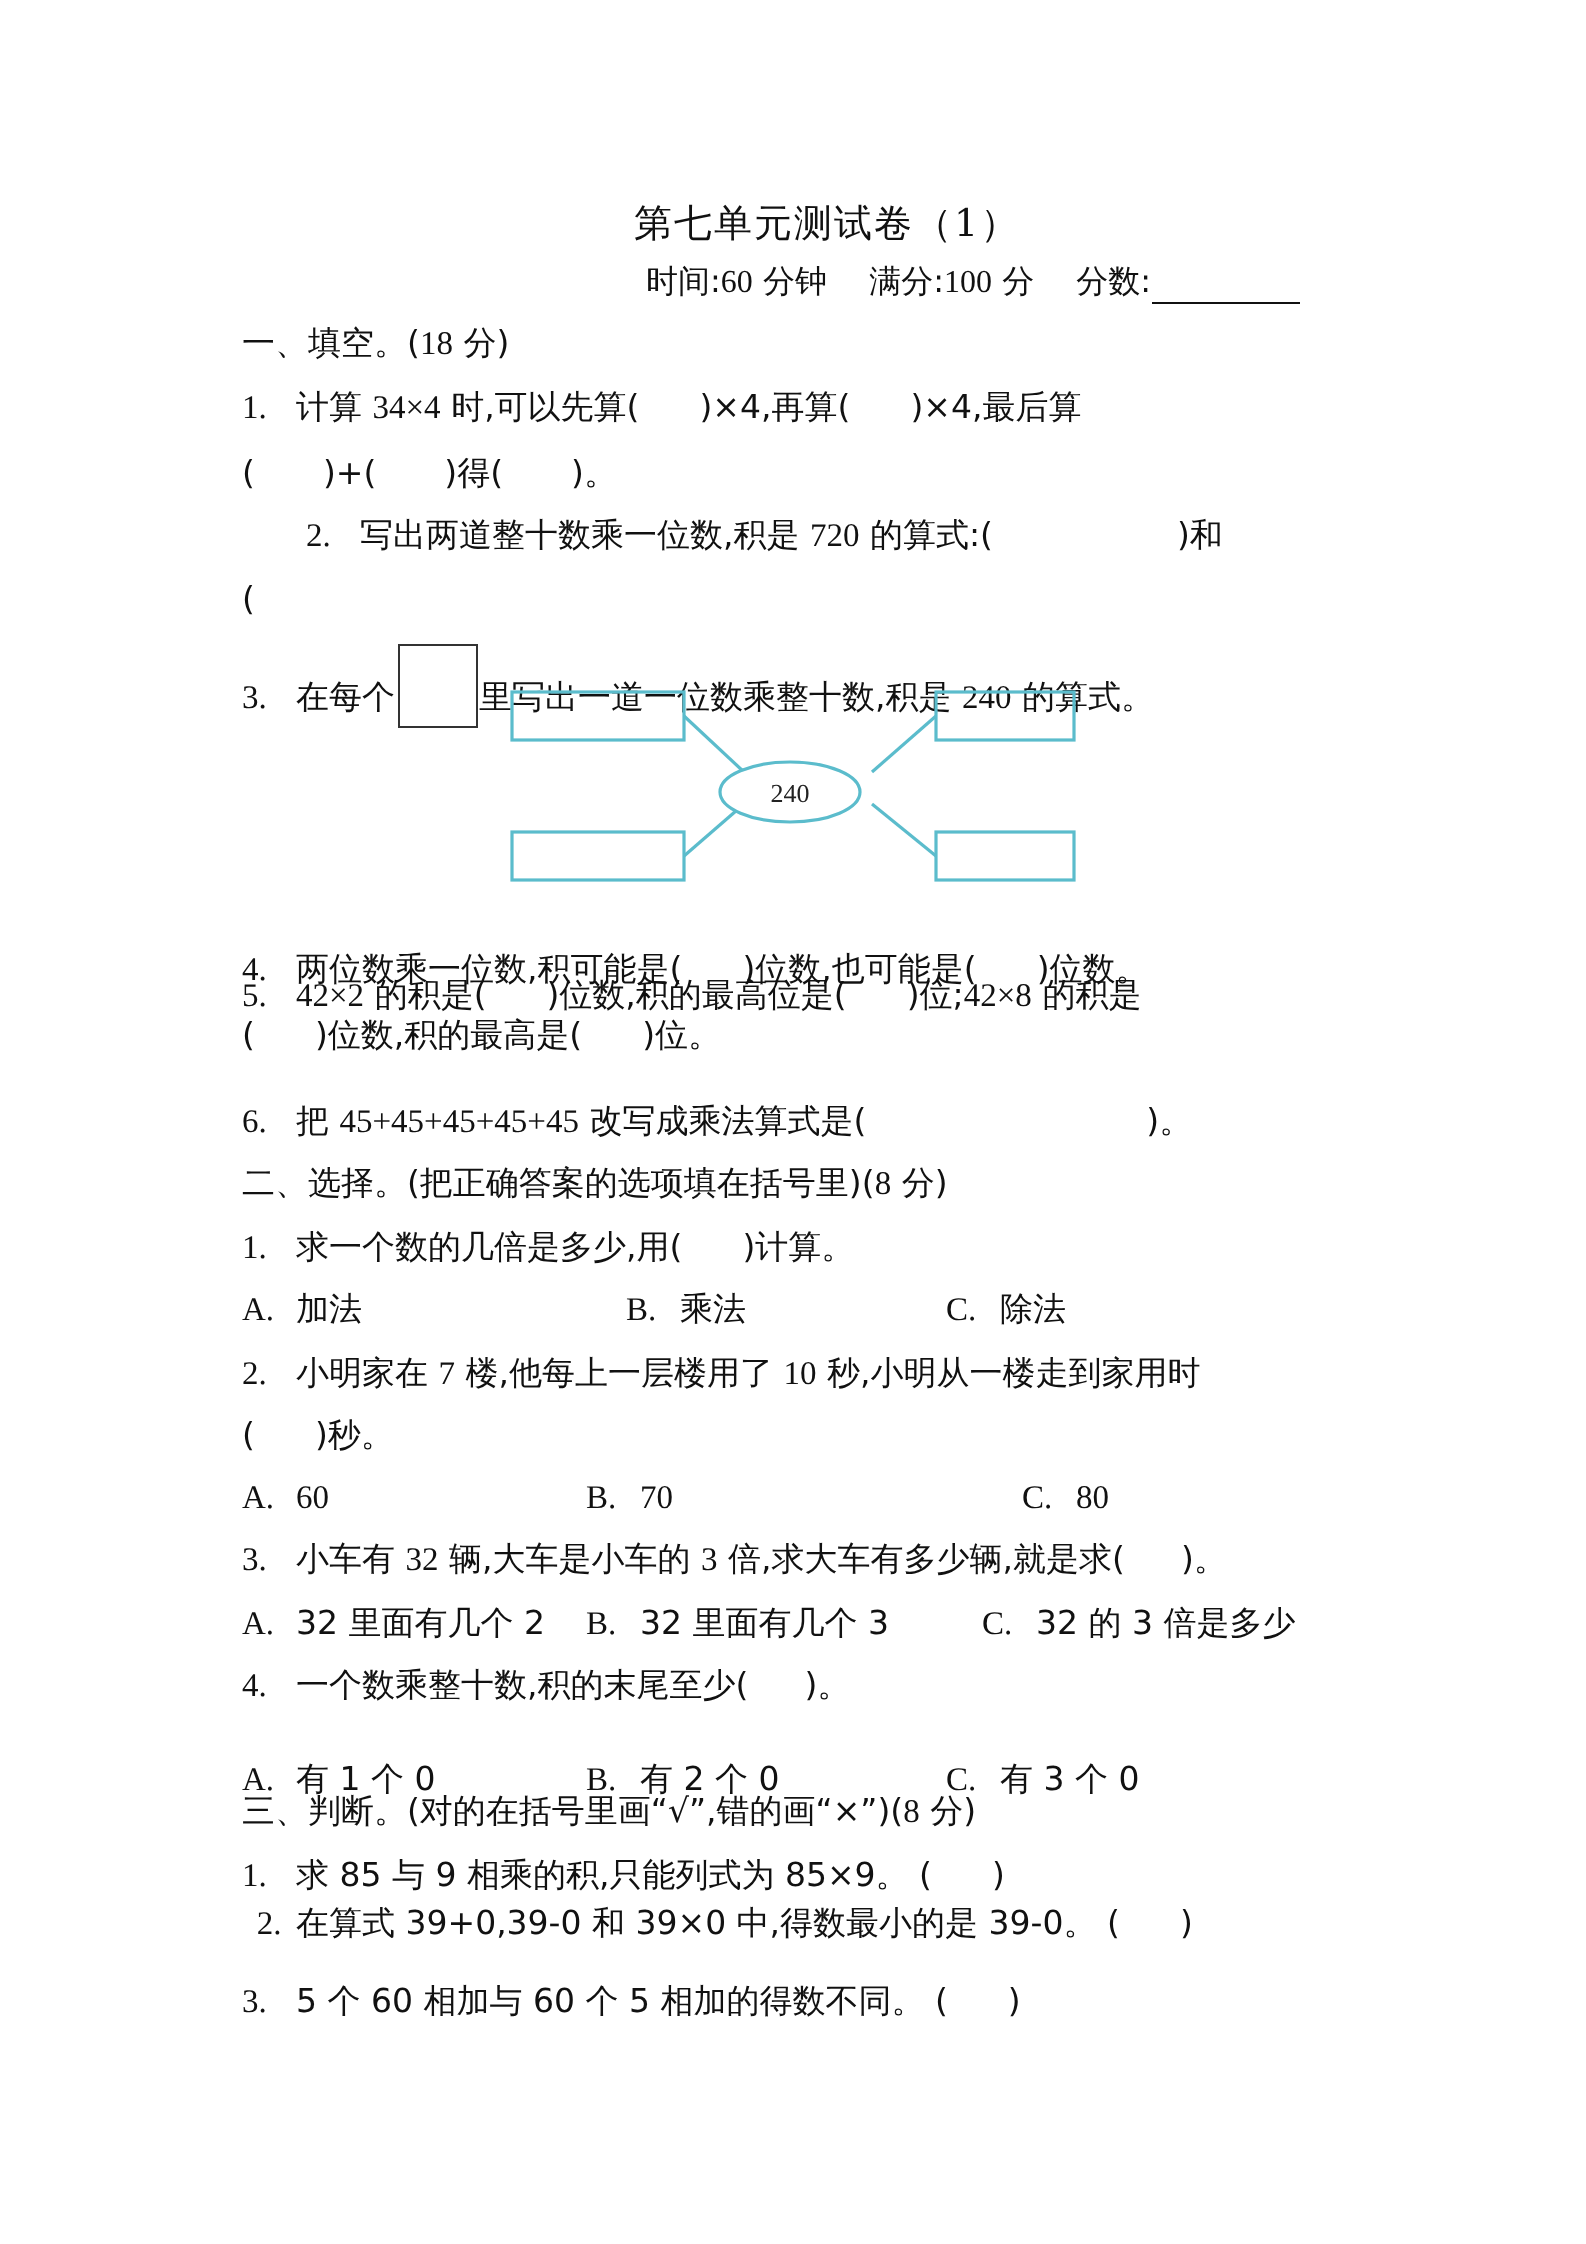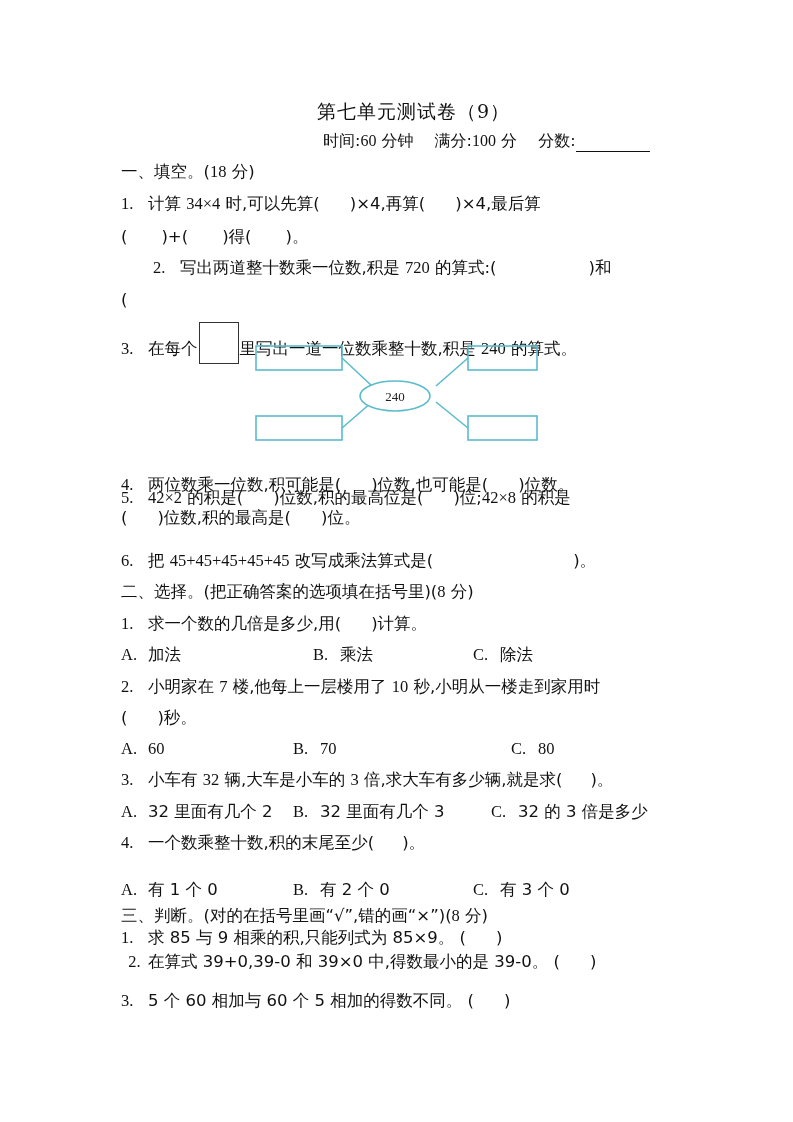--- a/index.html
+++ b/index.html
@@ -15,21 +15,21 @@
   .num { font-family: "Liberation Serif", "DejaVu Serif", serif; }
   .qn { font-family: "Liberation Serif", "DejaVu Serif", serif; display: inline-block; width: 27px; }
   .sp { display: inline-block; }
   .inline-box { display: inline-block; width: 38px; height: 40px; border: 1px solid #333; vertical-align: -10px; margin: 0 1px; }
   .diagram { position: absolute; left: 250px; top: 340px; width: 300px; height: 110px; }
   .opt { position: absolute; }
 </style>
 </head>
 <body>
 
-<div class="abs title">第七单元测试卷（9）</div>
+<div class="abs title">第七单元测试卷（1）</div>
 <div class="abs meta">
   <span>时间:</span><span class="num">60</span>
   <span>分钟</span><span class="gap"></span>
   <span>满分:</span><span class="num">100</span>
   <span>分</span><span class="gap"></span>
   <span>分数:</span><span class="score-line"></span>
 </div>
 
 <div class="abs line" style="top:162px;">
   <span>一、填空。(</span><span class="num">18</span> <span>分)</span>
@@ -119,21 +119,21 @@
 
 <div class="abs line" style="top:833px;">
   <span class="qn">4.</span><span>一个数乘整十数,积的末尾至少(</span><span class="sp" style="width:28px"></span><span>)。</span>
 </div>
 <div class="abs line" style="top:880px; width:560px; height:22px;">
   <span class="opt" style="left:0"><span class="qn">A.</span><span>有 1 个 0</span></span>
   <span class="opt" style="left:172px"><span class="qn">B.</span><span>有 2 个 0</span></span>
   <span class="opt" style="left:352px"><span class="qn">C.</span><span>有 3 个 0</span></span>
 </div>
 
-<div class="abs line" style="top:896px;margin-top:10px;">
+<div class="abs line" style="top:896px;">
   <span>三、判断。(对的在括号里画“√”,错的画“×”)(</span><span class="num">8</span> <span>分)</span>
 </div>
 
 <div class="abs line" style="top:928px;">
   <span class="qn">1.</span><span>求 85 与 9 相乘的积,只能列式为 85×9。</span> <span>(</span><span class="sp" style="width:30px"></span><span>)</span>
 </div>
 <div class="abs line" style="top:952px;text-align:center;">
   <span class="qn">2.</span><span>在算式 39+0,39-0 和 39×0 中,得数最小的是 39-0。</span> <span>(</span><span class="sp" style="width:30px"></span><span>)</span>
 </div>
 <div class="abs line" style="top:991px;">

